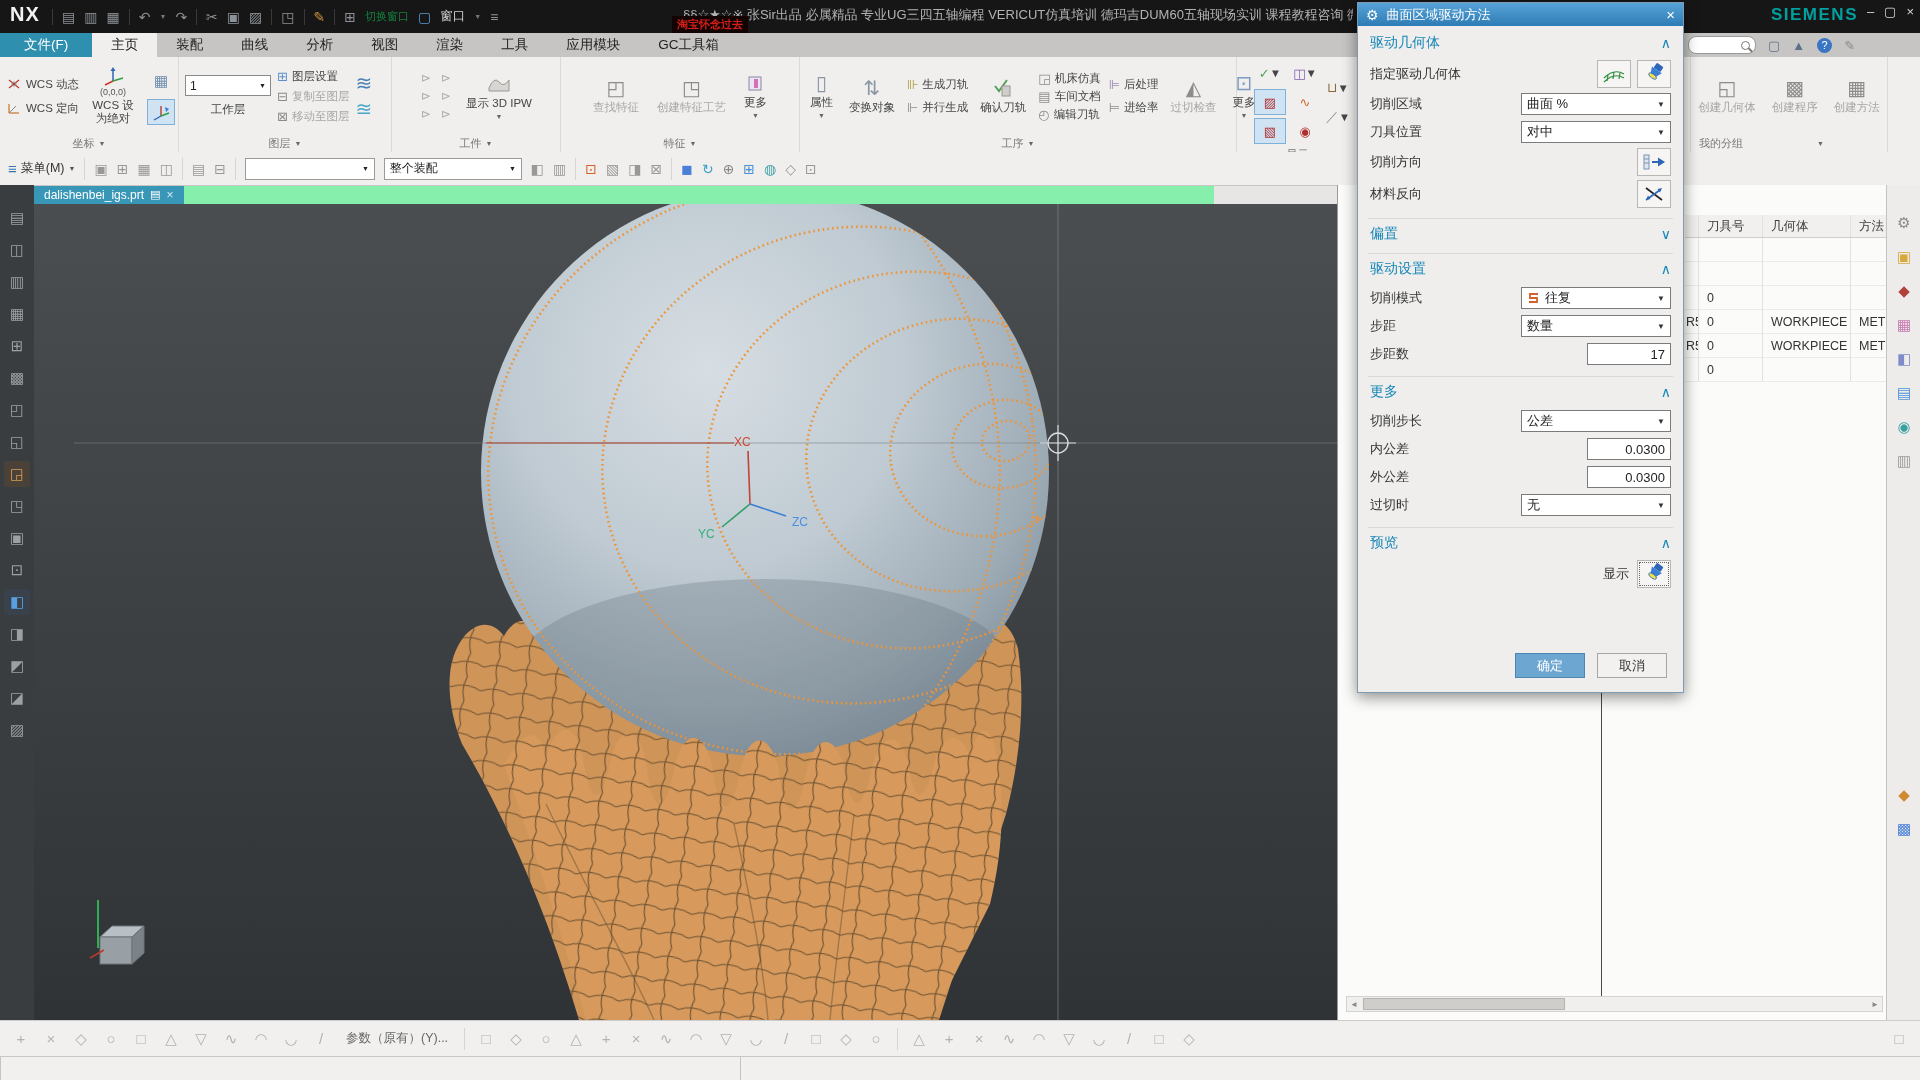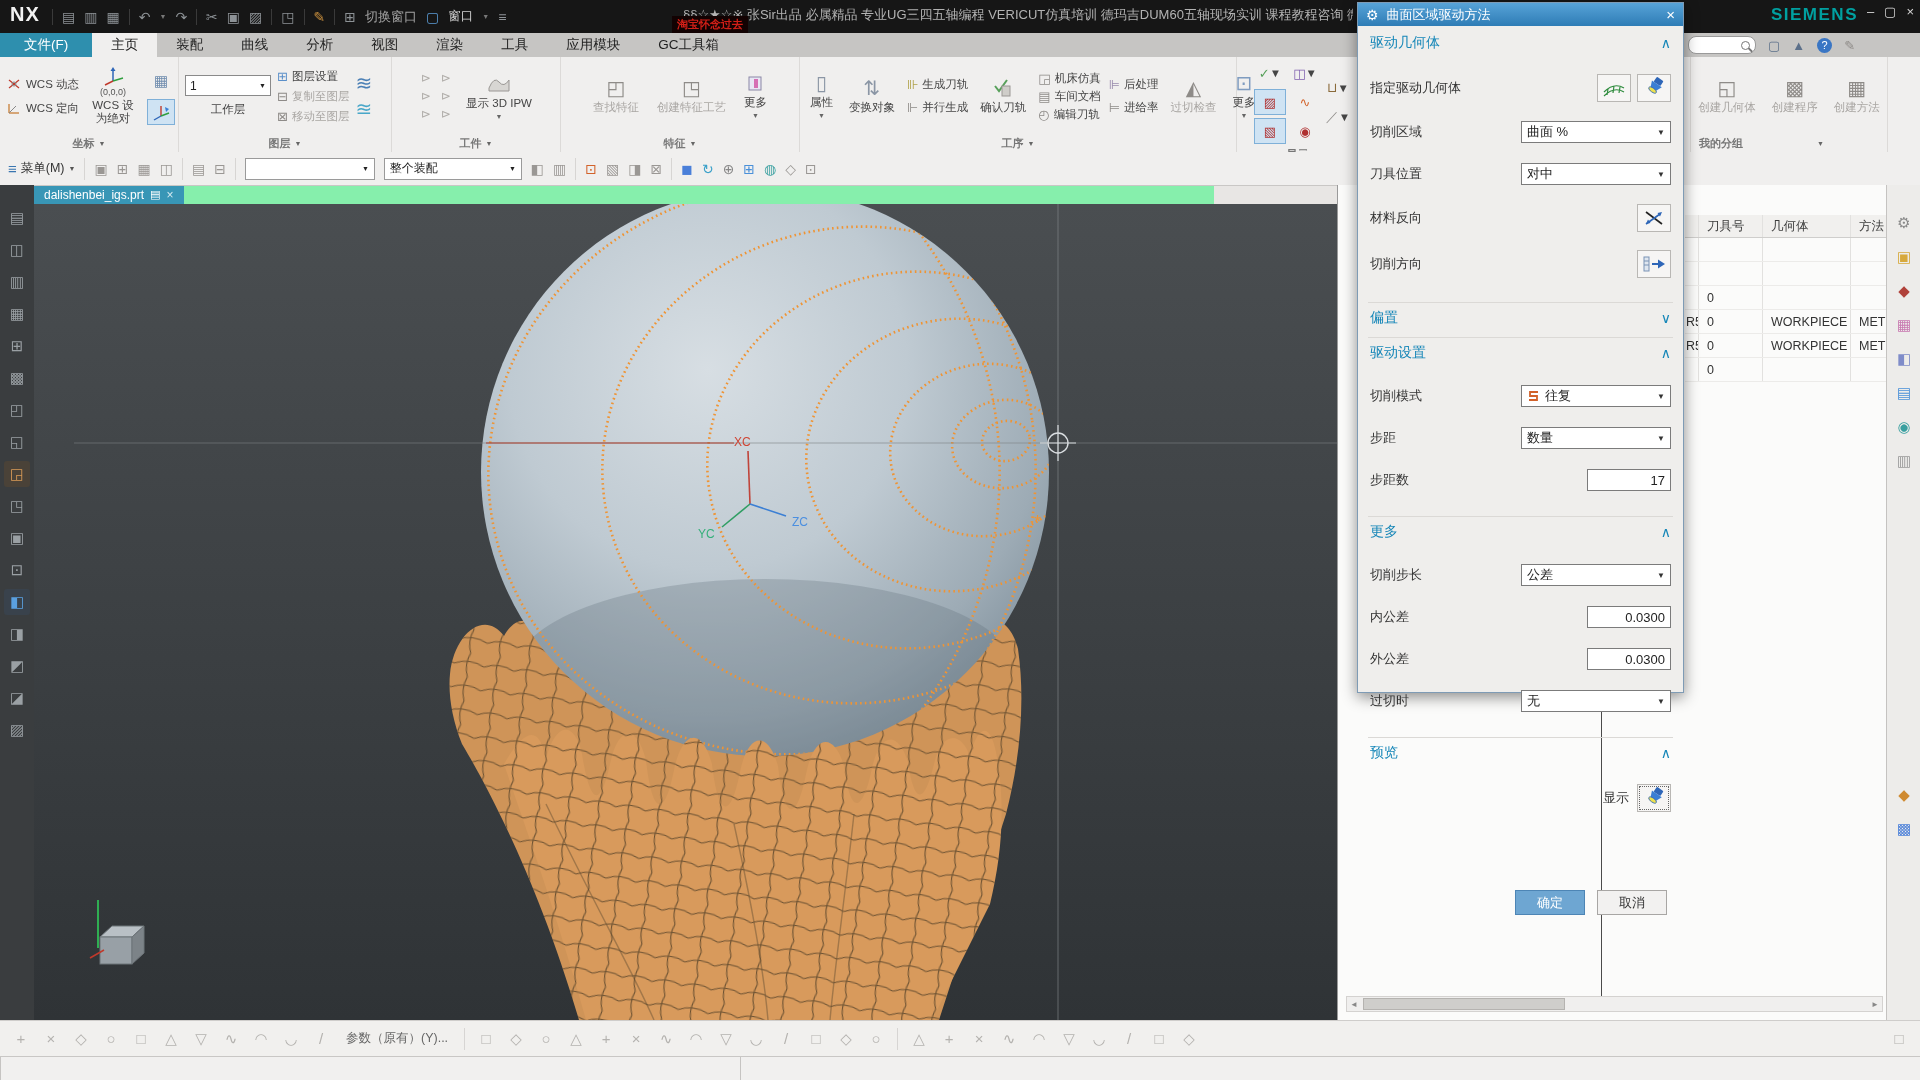--- a/index.html
+++ b/index.html
@@ -23,21 +23,21 @@
   .mb-right{position:absolute;left:1688px;top:36px;display:flex;align-items:center;gap:12px;}
   .search{width:56px;height:16px;background:#fff;border:1px solid #9a9a9a;border-radius:8px;display:flex;align-items:center;justify-content:flex-end;padding:0 5px;}
   .mag{width:7px;height:7px;border:1.5px solid #777;border-radius:50%;position:relative;}
   .mag::after{content:"";position:absolute;width:5px;height:1.5px;background:#777;transform:rotate(45deg);right:-4px;bottom:-2px;}
   .help{width:15px;height:15px;border-radius:50%;background:#3a76c4;color:#fff;font-size:11px;display:flex;align-items:center;justify-content:center;}
   .mb-ic{color:#5c708a;font-size:13px;}
   
   .ribbon{left:0;top:57px;width:1920px;height:95px;background:#f0efee;border-bottom:1px solid #c9c7c5;display:flex;font-size:11.5px;color:#454545;z-index:1;}
   .rg{border-right:1px solid #dcdad8;display:flex;flex-direction:column;flex:0 0 auto;}
   .rgc{flex:1;display:flex;align-items:center;gap:6px;padding:3px 6px;}
-  .rgl{height:17px;display:flex;align-items:center;justify-content:center;gap:4px;font-size:11px;color:#777;font-weight:bold;}
+  .rgl{height:17px;display:flex;align-items:center;justify-content:center;gap:4px;font-size:11px;color:#777;}
   .rgl .dd,.rbig .dd,.rsmall .dd{font-size:7px;color:#666;}
   .col{display:flex;flex-direction:column;justify-content:center;gap:4px;}
   .rsmall{display:flex;align-items:center;gap:4px;white-space:nowrap;}
   .rbig{display:flex;flex-direction:column;align-items:center;justify-content:center;gap:2px;white-space:nowrap;padding:1px 4px;text-align:center;}
   .dis{color:#a9a6a3;}
   .ic{font-size:13px;color:#8e8b88;line-height:1;}
   .ic24{font-size:20px;color:#8e8b88;line-height:1;}
   .icbtn{width:26px;height:24px;border:1px solid transparent;display:flex;align-items:center;justify-content:center;}
   .hl{background:#cfe3f3;border:1px solid #7fb0d8;}
   .wl-dd{width:76px;height:19px;background:#fff;border:1px solid #8a8a8a;display:flex;align-items:center;justify-content:space-between;padding:0 4px;font-size:12px;color:#222;}
@@ -72,21 +72,21 @@
   .nav-scroll{position:absolute;left:8px;top:811px;width:535px;height:14px;background:#f0efee;border:1px solid #d4d2d0;display:flex;align-items:center;font-size:8px;color:#888;}
   .nav-thumb{position:absolute;left:16px;top:1px;width:200px;height:10px;background:#cfcecb;border:1px solid #b5b3b0;}
   
   .dlg{left:1357px;top:2px;width:327px;height:691px;background:#efeeec;border:1px solid #7e9bb5;box-shadow:0 4px 14px rgba(0,0,0,.45);z-index:10;display:flex;flex-direction:column;box-sizing:border-box;}
   .dlg-title{height:23px;background:linear-gradient(#57a3d8,#2e7cb5);color:#fff;display:flex;align-items:center;padding:0 8px;gap:8px;font-size:13px;flex:0 0 auto;}
   .dlg-title .gear{font-size:14px;}
   .dlg-x{margin-left:auto;font-size:15px;line-height:1;}
   .dlg-body{flex:1;padding:2px 10px 0;}
   .sec{border-bottom:1px solid #dbd9d6;padding:2px 0 6px;}
   .sec-h{display:flex;justify-content:space-between;align-items:center;color:#1787b8;font-size:14px;padding:4px 2px;}
-  .frow{display:flex;align-items:center;margin:18px 2px;min-height:24px;}
+  .frow{display:flex;align-items:center;margin:4px 2px;min-height:24px;}
   .flabel{flex:1;font-size:13px;color:#333;}
   .fselect{width:150px;height:22px;background:#fff;border:1px solid #7b7b7b;display:flex;align-items:center;justify-content:space-between;padding:0 5px;font-size:13px;color:#222;box-sizing:border-box;}
   .fsel-dd{font-size:8px;color:#333;}
   .finput{width:84px;height:22px;background:#fff;border:1px solid #7b7b7b;display:flex;align-items:center;justify-content:flex-end;padding:0 5px;font-size:13px;color:#222;box-sizing:border-box;}
   .ibtn{width:34px;height:28px;background:#f6f5f4;border:1px solid #b9b7b4;display:flex;align-items:center;justify-content:center;box-sizing:border-box;}
   .ibtn.dotted{outline:1px dotted #666;outline-offset:-3px;}
   .dlg-foot{display:flex;justify-content:flex-end;gap:12px;padding:12px 16px 14px;}
   .btn{width:70px;height:25px;display:flex;align-items:center;justify-content:center;font-size:13px;box-sizing:border-box;}
   .btn-ok{background:#6ea6d2;border:1px solid #4d85b5;color:#fff;}
   .btn-cancel{background:#f2f1f0;border:1px solid #a8a6a4;color:#333;}
@@ -116,21 +116,21 @@
     <span class="sep"></span>
     <span>✂</span>
     <span>▣</span>
     <span>▨</span>
     <span class="sep"></span>
     <span>◳</span>
     <span class="sep"></span>
     <span style="color:#c98f3d">✎</span>
     <span class="sep"></span>
     <span>⊞</span>
-    <span style="color:#a3a3a3;font-size:13px">切换窗口</span>
+    <span style="color:#15803d;font-size:11px">切换窗口</span>
     <span style="color:#5b9bd5">▢</span>
     <span style="color:#cfcfcf;font-size:12.5px">窗口</span>
     <span class="dd">▼</span>
     <span>≡</span>
   </div>
   <span class="ttl">§§☆★☆※ 张Sir出品 必属精品 专业UG三四五轴编程 VERICUT仿真培训 德玛吉DUM60五轴现场实训 课程教程咨询 微信</span>
   <span class="badge">淘宝怀念过去</span>
   <span class="brand">SIEMENS</span>
   <div class="winctl">
     <span>–</span>
@@ -713,39 +713,39 @@
           </div>
       </div>
       <div class="frow">
         <span class="flabel">刀具位置</span>
         <div class="fselect">
             <span>对中</span>
             <span class="fsel-dd">▼</span>
           </div>
       </div>
       <div class="frow">
-        <span class="flabel">材料反向</span>
-        <div class="ibtn">
-          <svg width="26" height="20">
-            <line x1="5" y1="4" x2="21" y2="16" stroke="#222" stroke-width="1.6"></line>
-            <line x1="5" y1="16" x2="19" y2="6" stroke="#2e66b8" stroke-width="1.6"></line>
-            <path d="M21 4 l-4.5 1 2.5 3.5 z" fill="#2e66b8"></path>
-              <path d="M5 16 l4.5 -1 -2.5 -3.5 z" fill="#2e66b8"></path>
-          </svg>
-        </div>
-      </div>
-      <div class="frow">
         <span class="flabel">切削方向</span>
         <div class="ibtn">
           <svg width="26" height="20">
             <rect x="3" y="3" width="5" height="14" fill="#dfe6ef" stroke="#7a93b5"></rect>
               <line x1="3" y1="7" x2="8" y2="7" stroke="#7a93b5"></line>
               <line x1="3" y1="11" x2="8" y2="11" stroke="#7a93b5"></line>
             <path d="M11 10 H18" stroke="#2e66b8" stroke-width="2"></path>
               <path d="M17 5.5 L24 10 L17 14.5 Z" fill="#2e66b8"></path>
+          </svg>
+        </div>
+      </div>
+      <div class="frow">
+        <span class="flabel">材料反向</span>
+        <div class="ibtn">
+          <svg width="26" height="20">
+            <line x1="5" y1="4" x2="21" y2="16" stroke="#222" stroke-width="1.6"></line>
+            <line x1="5" y1="16" x2="19" y2="6" stroke="#2e66b8" stroke-width="1.6"></line>
+            <path d="M21 4 l-4.5 1 2.5 3.5 z" fill="#2e66b8"></path>
+              <path d="M5 16 l4.5 -1 -2.5 -3.5 z" fill="#2e66b8"></path>
           </svg>
         </div>
       </div>
     </div>
 
     <div class="sec">
       <div class="sec-h">
         <span>偏置</span>
           <span>∨</span>
       </div>

